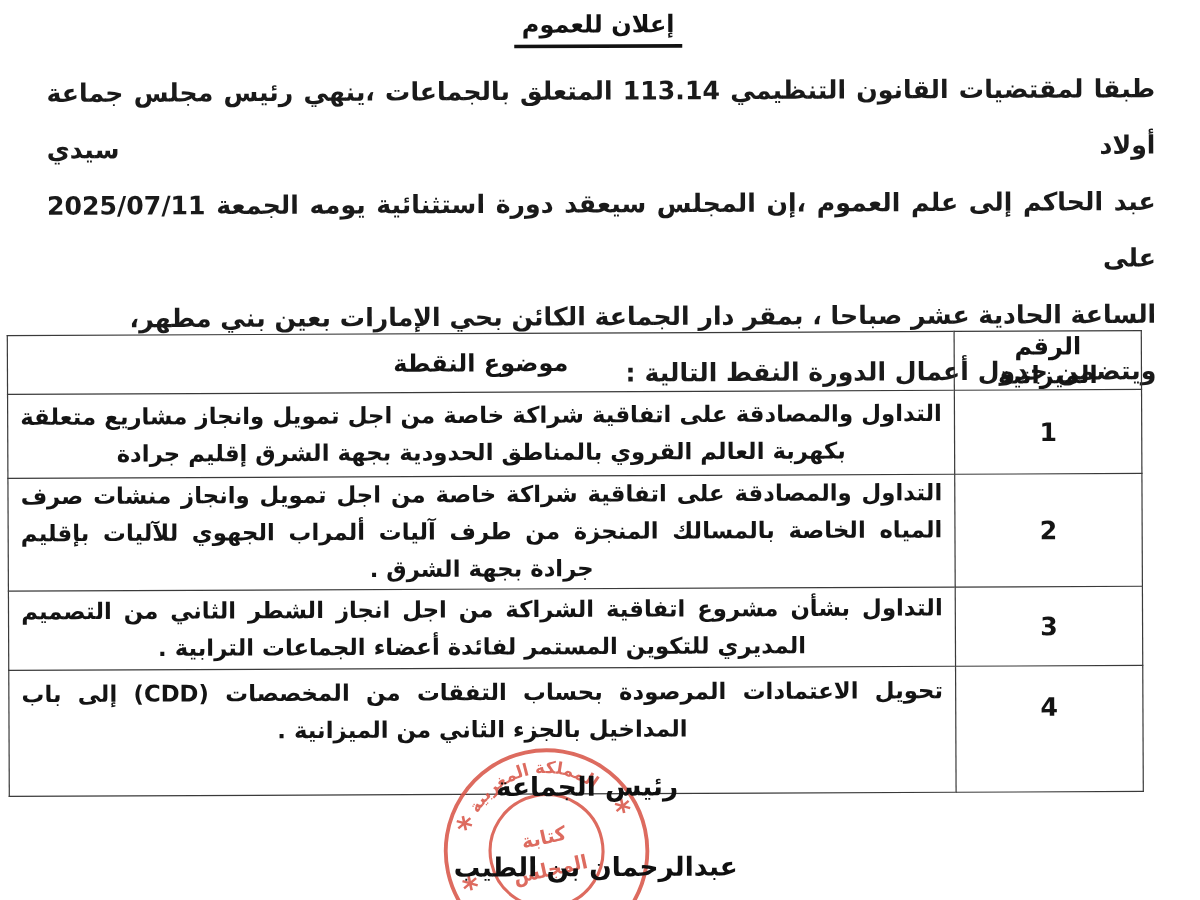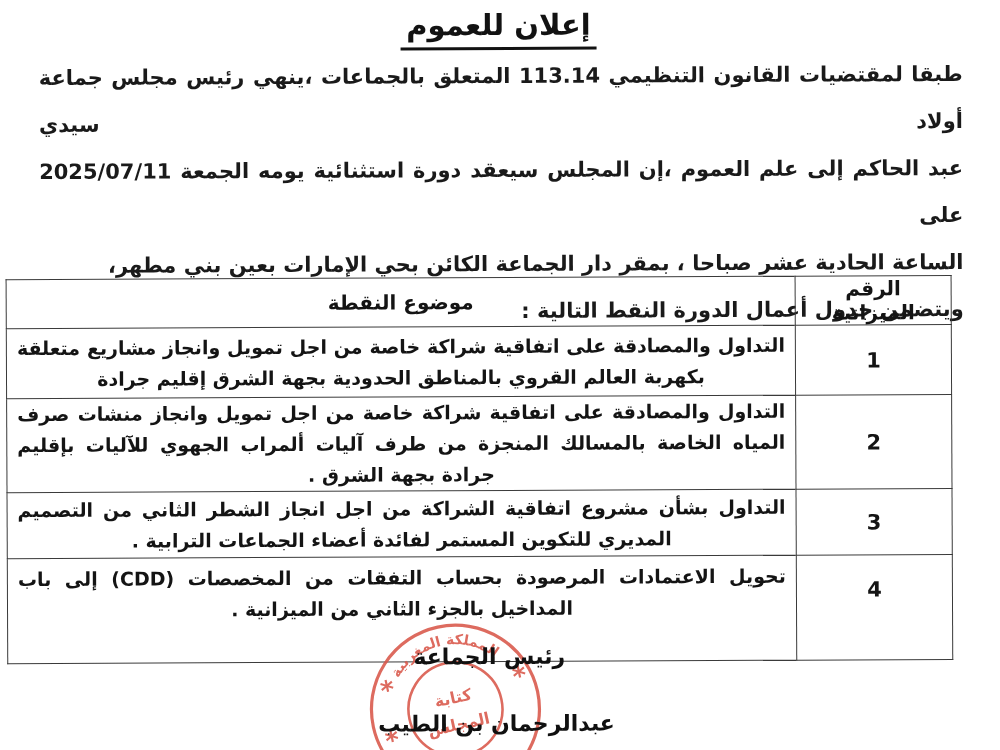--- a/index.html
+++ b/index.html
@@ -4,21 +4,21 @@
 <style>
   html,body{margin:0;padding:0;}
   body{
     width:1000px;height:750px;background:#ffffff;overflow:hidden;position:relative;
     font-family:"DejaVu Sans",sans-serif;color:#161616;
   }
   .page{position:absolute;inset:0;transform:rotate(-0.25deg);}
   
   .title-wrap{position:absolute;top:8px;left:0;width:100%;text-align:center;}
   .title{
-    display:inline-block;margin:0;font-size:29px;font-weight:bold;color:#121212;
+    display:inline-block;margin:0;font-size:20px;font-weight:bold;color:#121212;
     border-bottom:3px solid #121212;padding:0 6px 5px 6px;letter-spacing:.5px;
   }
   
   .para{position:absolute;top:53px;right:36px;left:40px;direction:rtl;
         font-size:21px;font-weight:bold;color:#1a1a1a;}
   .pline{line-height:47px;white-space:normal;}
   .pline.justify{text-align:justify;text-align-last:justify;}
   .pline.right{text-align:right;}
   
   table.agenda{

